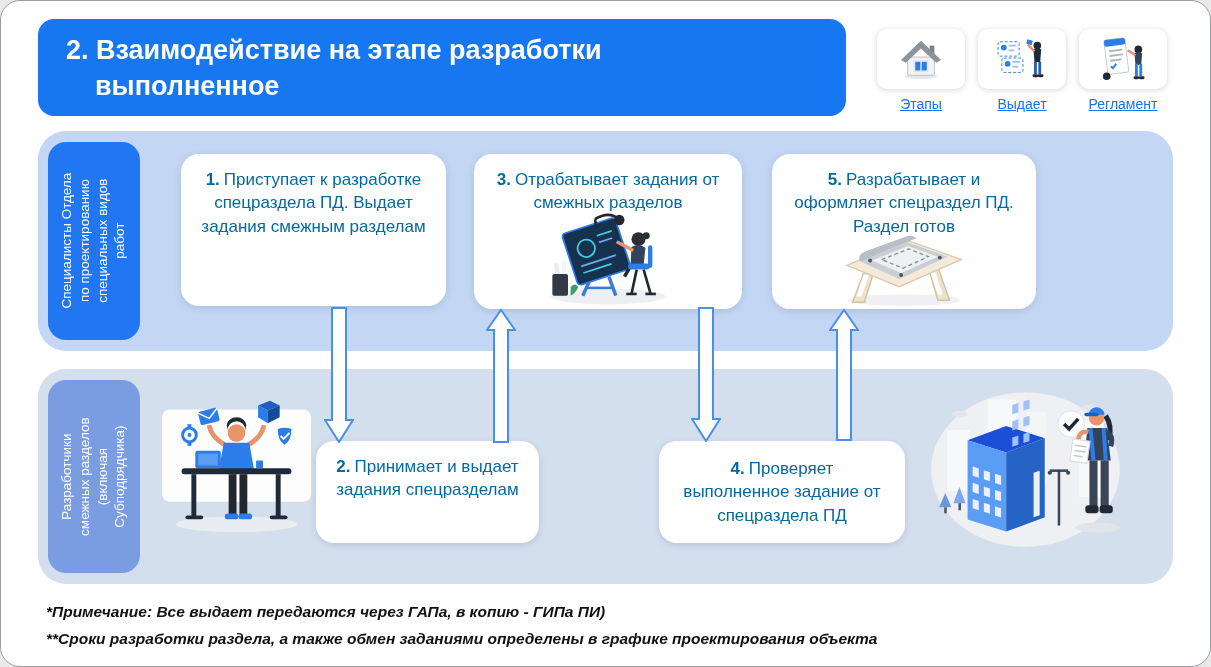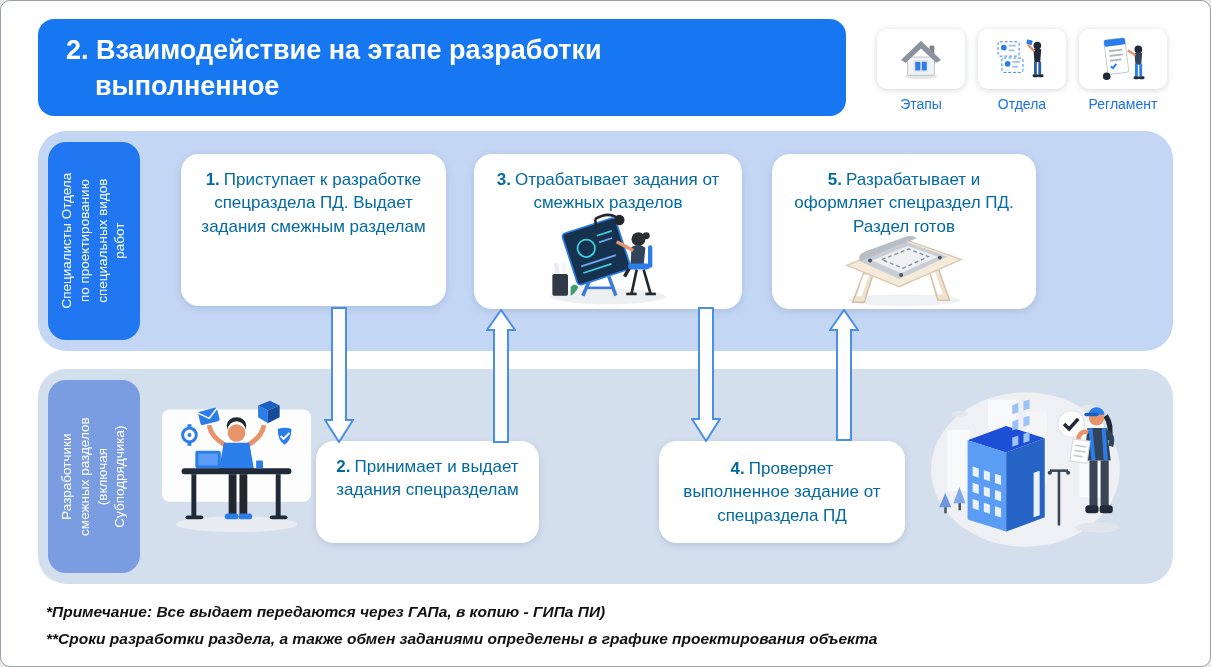--- a/index.html
+++ b/index.html
@@ -1,39 +1,39 @@
 <!DOCTYPE html>
 <html lang="ru" style="--header-blue: #1677f1; --lane1-bg: #c3d6f4; --lane2-bg: #d4dfee; --lane1-label-bg: #2177f2; --lane2-label-bg: #7a9ce0; --arrow-blue: #4a8fe7; --link-blue: #1a73e8; --accent-blue: #2b7de9;"><head>
 <meta charset="utf-8">
 <style>
   html,body{margin:0;padding:0;background:#e9e9e9;}
   *{box-sizing:border-box;}
   #page{
     position:relative;width:1211px;height:667px;margin:0 auto;
-    background:#ffffff;border:1px solid #9aa0a6;border-radius:10px;
+    background:#ffffff;border:1px solid #9aa0a6;border-radius:20px;
     font-family:"Liberation Sans", sans-serif;overflow:hidden;
   }
   
   .header-banner{
     position:absolute;left:37px;top:18px;width:808px;height:97px;
     background:var(--header-blue,#1677f1);border-radius:16px;
     color:#fff;padding:13px 28px;
   }
   .header-banner .line1{font-size:27px;font-weight:bold;line-height:36px;display:block;}
   .header-banner .line2{font-size:27px;font-weight:bold;line-height:36px;display:block;padding-left:29px;}
   
   .nav-item{position:absolute;top:28px;width:88px;text-align:center;cursor:pointer;}
   .nav-card{
     width:88px;height:60px;background:#fff;border-radius:10px;
     box-shadow:0 1px 6px rgba(60,70,90,.22);
     display:flex;align-items:center;justify-content:center;
   }
   .nav-label{
     display:inline-block;margin-top:7px;font-size:14px;
-    color:var(--link-blue,#1a73e8);
+    color:var(--link-blue,#1a73e8);text-decoration:underline;
   }
   
   .lane{position:absolute;left:37px;width:1135px;border-radius:28px;}
   .lane1{top:130px;height:220px;background:var(--lane1-bg,#c3d6f4);}
   .lane2{top:368px;height:215px;background:var(--lane2-bg,#d4dfee);}
   .vlabel{
     position:absolute;border-radius:18px;display:flex;align-items:center;justify-content:center;
   }
   .vlabel1{left:47px;top:141px;width:92px;height:198px;background:var(--lane1-label-bg,#2177f2);}
   .vlabel2{left:47px;top:379px;width:92px;height:193px;background:var(--lane2-label-bg,#7a9ce0);}
@@ -103,21 +103,21 @@
         <rect x="33" y="4" width="6" height="5" rx="1" fill="#2b7de9" transform="rotate(15 36 6)"></rect>
         <circle cx="44" cy="10" r="4" fill="#1e2a3a"></circle>
         <path d="M40 14 q4 -3 8 0 l-1 13 h-6 z" fill="#1e2a3a"></path>
         <path d="M41 16 L34 9" stroke="#e8946a" stroke-width="2.5" fill="none"></path>
         <rect x="40.5" y="27" width="3" height="13" fill="#2b5fa8"></rect>
         <rect x="45" y="27" width="3" height="13" fill="#2b5fa8"></rect>
         <rect x="39" y="40" width="6" height="3" rx="1.5" fill="#1e2a3a"></rect>
         <rect x="44.5" y="40" width="6" height="3" rx="1.5" fill="#1e2a3a"></rect>
       </svg>
     </div>
-    <span class="nav-label">Отдела</span>
+    <span class="nav-label">Выдает</span>
   </div>
 
   <div class="nav-item" style="left:1078px;">
     <div class="nav-card">
       <svg width="50" height="46" viewBox="0 0 52 48">
         <g transform="rotate(-7 19 21)">
           <rect x="8" y="3" width="22" height="36" rx="2" fill="#fff" stroke="#c4cad2"></rect>
           <rect x="8" y="3" width="22" height="7" rx="2" fill="#2b7de9"></rect>
           <line x1="12" y1="15" x2="26" y2="15" stroke="#aeb6c0" stroke-width="2"></line>
           <line x1="12" y1="20" x2="26" y2="20" stroke="#aeb6c0" stroke-width="2"></line>

